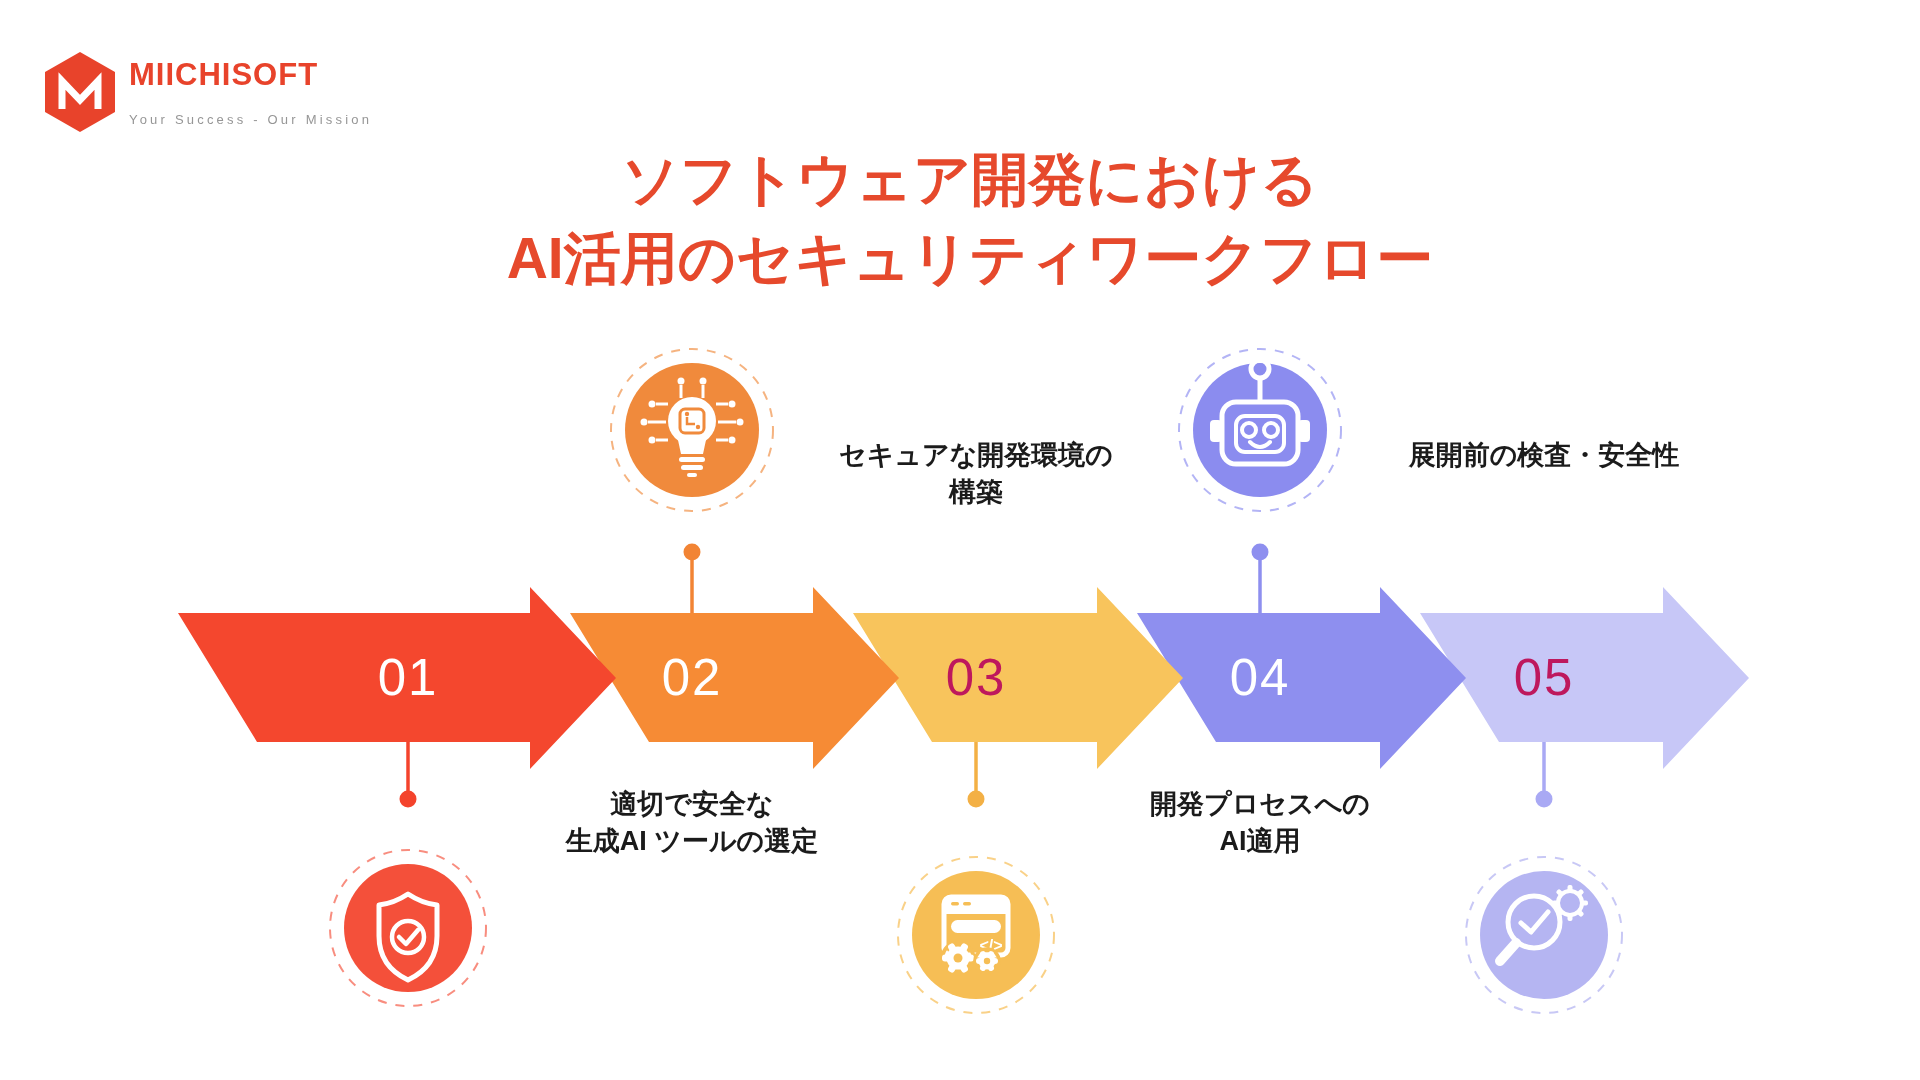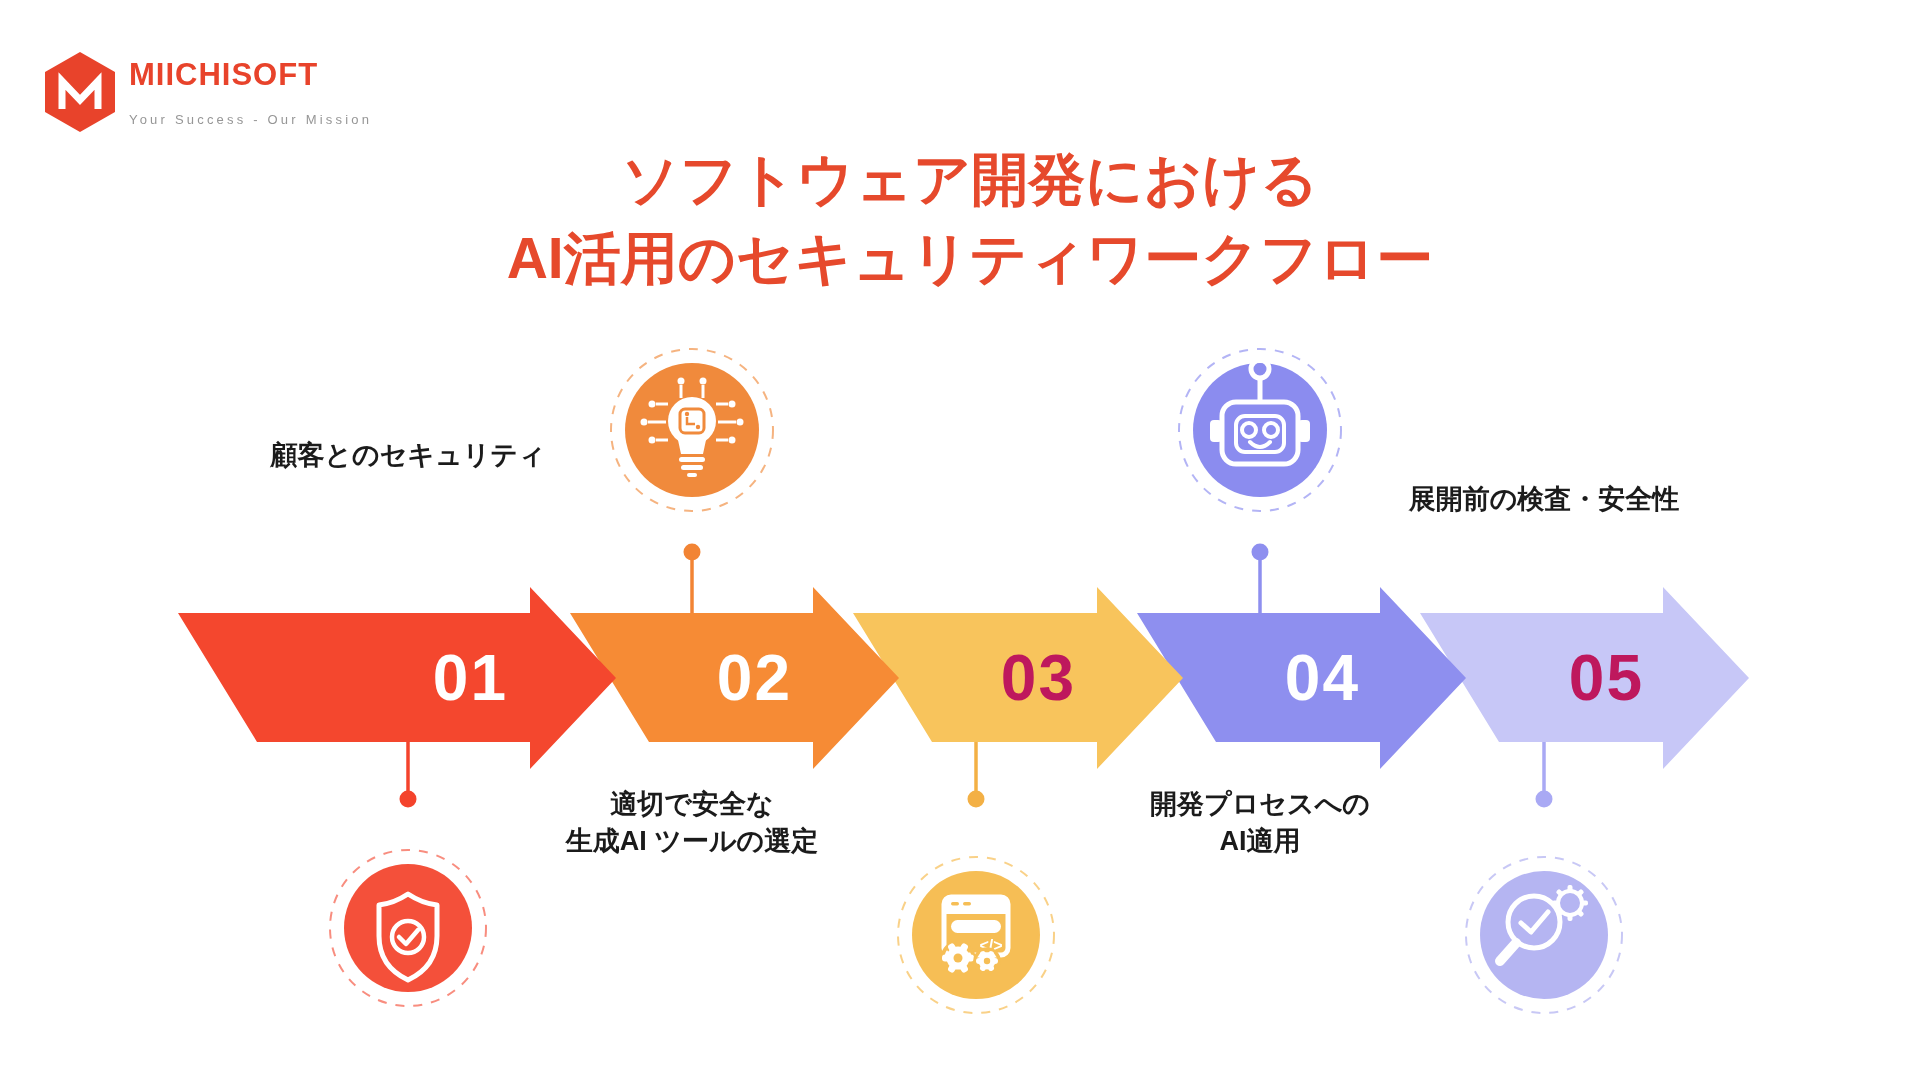--- a/index.html
+++ b/index.html
@@ -8,22 +8,22 @@
   .flow-svg{position:absolute;left:0;top:0;width:1920px;height:1080px;}
   
   .logo{position:absolute;left:45px;top:52px;display:flex;align-items:center;}
   .logo-text{margin-left:14px;}
   .logo-name{font-size:31px;font-weight:800;color:#E8432B;letter-spacing:1px;line-height:34px;}
   .logo-tagline{font-size:13px;font-weight:500;color:#969696;letter-spacing:3.2px;margin-top:20px;}
   
   .title{position:absolute;left:0;top:140px;width:1940px;text-align:center;
          color:#E6492C;font-weight:800;font-size:57px;line-height:79px;}
   
-  .num{position:absolute;width:200px;height:92px;line-height:92px;text-align:right;
-       font-size:64px;font-weight:700;letter-spacing:2px;}
+  .num{position:absolute;width:200px;height:92px;line-height:92px;text-align:center;
+       font-size:51px;font-weight:400;letter-spacing:2px;}
   .num.white{color:#ffffff;}
   .num.dark{color:#be185d;}
   
   .step-label{position:absolute;width:360px;text-align:center;color:#1b1b1b;
               font-size:27px;font-weight:800;line-height:37px;}
 </style>
 </head>
 <body>
 
 <div class="canvas">
@@ -178,27 +178,30 @@
     </g>
   </svg>
 
   <div class="num white" style="left:308px;top:632px;">01</div>
   <div class="num white" style="left:592px;top:632px;">02</div>
   <div class="num dark" style="left:876px;top:632px;">03</div>
   <div class="num white" style="left:1160px;top:632px;">04</div>
   <div class="num dark" style="left:1444px;top:632px;">05</div>
 
   <div class="step-label" style="left:228px;top:437px;">
-    <div>顧客とのセキュリティ</div>
   </div>
   <div class="step-label" style="left:512px;top:786px;">
     <div>適切で安全な</div>
     <div>生成AI ツールの選定</div>
   </div>
+  <div class="step-label" style="left:796px;top:437px;">
+    <div>セキュアな開発環境の</div>
+    <div>構築</div>
+  </div>
   <div class="step-label" style="left:1080px;top:786px;">
     <div>開発プロセスへの</div>
     <div>AI適用</div>
   </div>
-  <div class="step-label" style="left:1364px;top:437px;margin-top:44px;">
+  <div class="step-label" style="left:1364px;top:437px;">
     <div>展開前の検査・安全性</div>
   </div>
 
 </div>
 
 </body></html>

